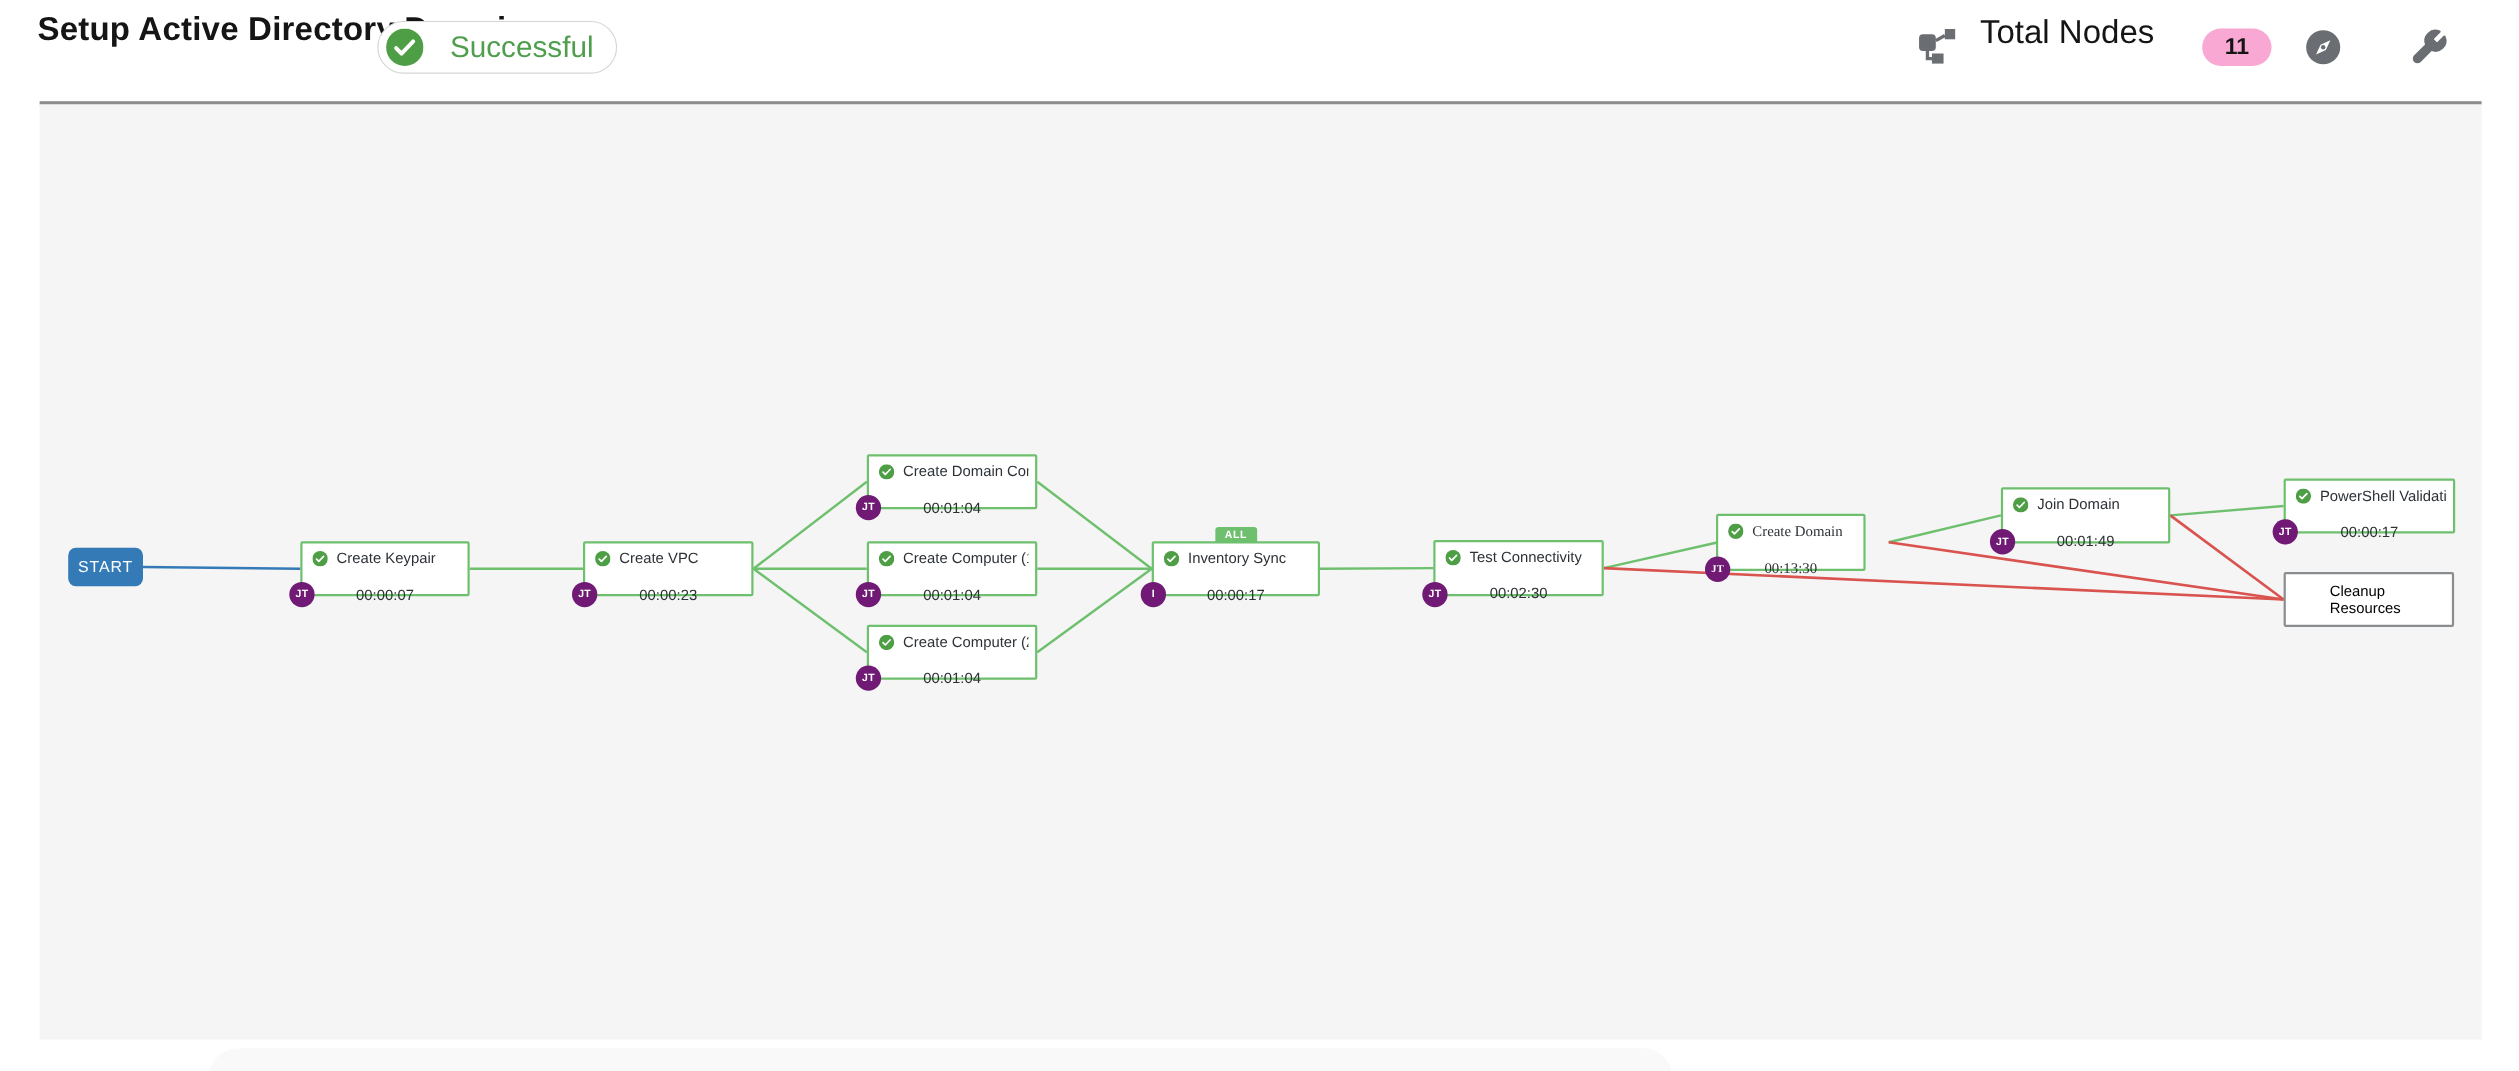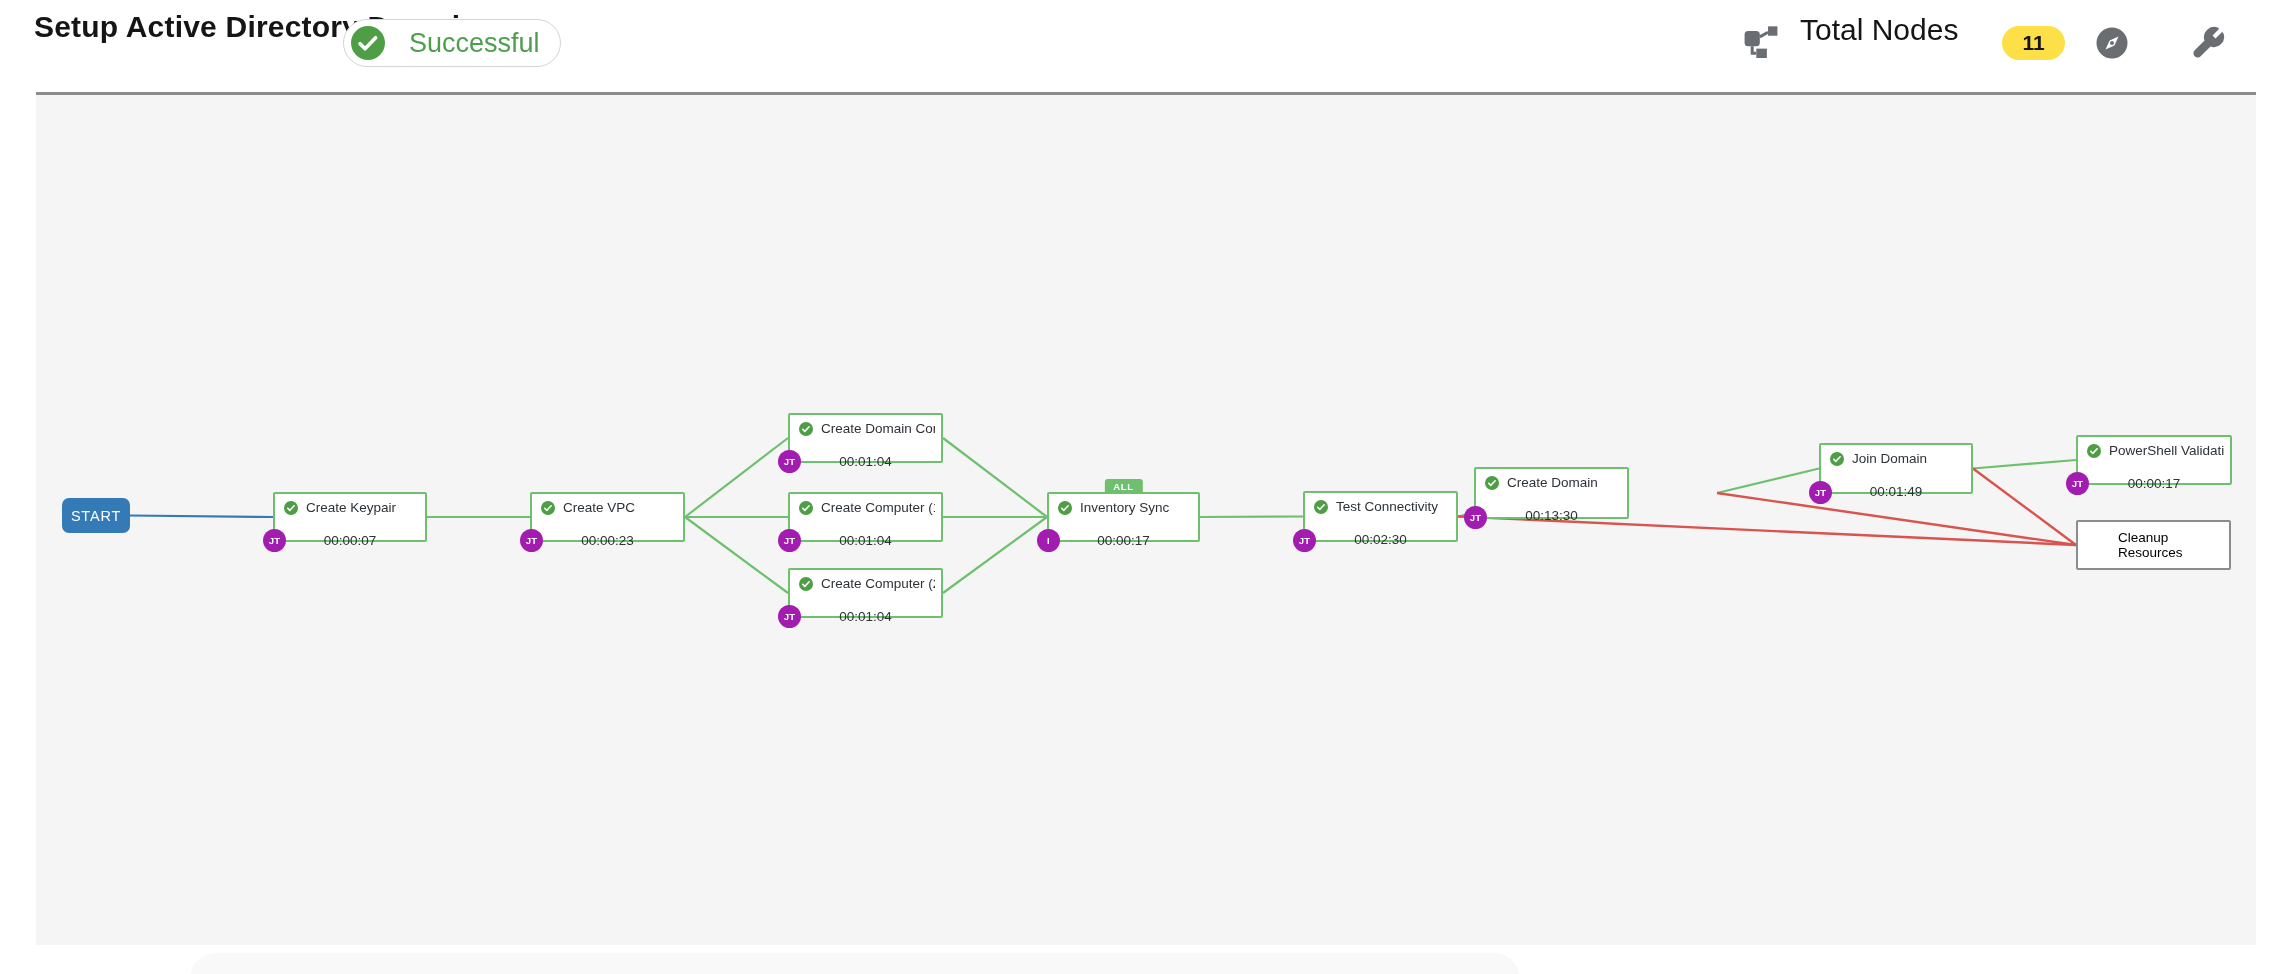--- a/index.html
+++ b/index.html
@@ -9,21 +9,21 @@
   
   .page-title { position:absolute; left:34px; top:10px; font-size:30px; font-weight:700;
     color:#151515; letter-spacing:0.2px; }
   .status-badge { position:absolute; left:343px; top:19px; height:48px;
     border:1.5px solid #d5d5d5; border-radius:25px; background:#fff;
     display:flex; align-items:center; gap:24px; padding:0 20px 0 7px; }
   .status-label { font-size:27px; color:#4f9e4e; }
   .hier-icon { position:absolute; left:1743px; top:24px; width:36px; height:34px; }
   .total-nodes-label { position:absolute; left:1800px; top:13px; font-size:30px; color:#151515; }
   .count-pill { position:absolute; left:2002px; top:26px; min-width:63px; height:34px;
-    background:#fde047; border-radius:17px; display:flex; align-items:center; justify-content:center;
+    background:#f9a8d4; border-radius:17px; display:flex; align-items:center; justify-content:center;
     font-size:21px; font-weight:600; color:#151515; padding:0 12px; }
   .icon-btn { position:absolute; background:none; border:none; padding:0; cursor:pointer; }
   .compass-btn { left:2096px; top:27px; width:32px; height:32px; }
   .wrench-btn  { left:2189px; top:25px; width:38px; height:36px; }
 
   .divider { position:absolute; left:36px; top:92px; width:2220px; height:3px; background:#8c8c8e; }
 
   
   #wf-canvas { position:absolute; left:36px; top:95px; width:2220px; height:850px;
     background:#f5f5f5; }
@@ -36,21 +36,21 @@
   .wf-node { position:absolute; background:#fff; border:2.5px solid #6ec06e;
     border-radius:2px; cursor:pointer; }
   .wf-node.idle { border-color:#8a8d90; }
   .row1 { display:flex; align-items:center; gap:8px; padding:6px 6px 0 9px; }
   .chk { width:14px; height:14px; flex:none; }
   .nlabel { font-size:13.5px; color:#2d3237; white-space:nowrap; overflow:hidden; }
   .elapsed { text-align:center; font-size:13.5px; color:#2d3237; margin-top:18px; }
   .center-label { width:100%; height:100%; display:flex; align-items:center;
     justify-content:center; font-size:13.5px; color:#000000;padding-left:40px; }
   .type-badge { position:absolute; left:-12px; bottom:-12px; width:23px; height:23px;
-    border-radius:50%; background:#a21caf; color:#fff; font-size:9.5px; font-weight:bold;
+    border-radius:50%; background:#701a75; color:#fff; font-size:9.5px; font-weight:bold;
     display:flex; align-items:center; justify-content:center; letter-spacing:0.3px; }
   .conv-tab { position:absolute; top:-15px; left:50%; transform:translateX(-50%);
     background:#6ec06e; color:#fff; font-size:9.5px; font-weight:bold;
     padding:2px 9px 1px; border-radius:3px 3px 0 0; letter-spacing:0.6px; }
 
   .bottom-hint { position:absolute; left:190px; top:953px; width:1330px; height:30px;
     background:#f9f9f9; border-radius:26px 26px 0 0; }
 </style>
 </head>
 <body>
@@ -186,21 +186,21 @@
       <div class="row1">
         <svg class="chk" viewBox="0 0 16 16">
           <circle cx="8" cy="8" r="8" fill="#4d9e45"></circle>
           <path d="M4.3 8.3l2.3 2.4 5-5.2" stroke="#fff" stroke-width="1.8" fill="none" stroke-linecap="round" stroke-linejoin="round"></path>
         </svg>
         <span class="nlabel">Test Connectivity</span>
       </div>
       <div class="elapsed">00:02:30</div>
       <div class="type-badge">JT</div>
     </div>
-    <div class="wf-node" style="left: 1438px; top: 372px; width: 155px; height: 52px;">
+    <div class="wf-node" style="left: 1524px; top: 372px; width: 136px; height: 52px; font-family: Liberation Serif, serif;">
       <div class="row1">
         <svg class="chk" viewBox="0 0 16 16">
           <circle cx="8" cy="8" r="8" fill="#4d9e45"></circle>
           <path d="M4.3 8.3l2.3 2.4 5-5.2" stroke="#fff" stroke-width="1.8" fill="none" stroke-linecap="round" stroke-linejoin="round"></path>
         </svg>
         <span class="nlabel">Create Domain</span>
       </div>
       <div class="elapsed">00:13:30</div>
       <div class="type-badge">JT</div>
     </div>

